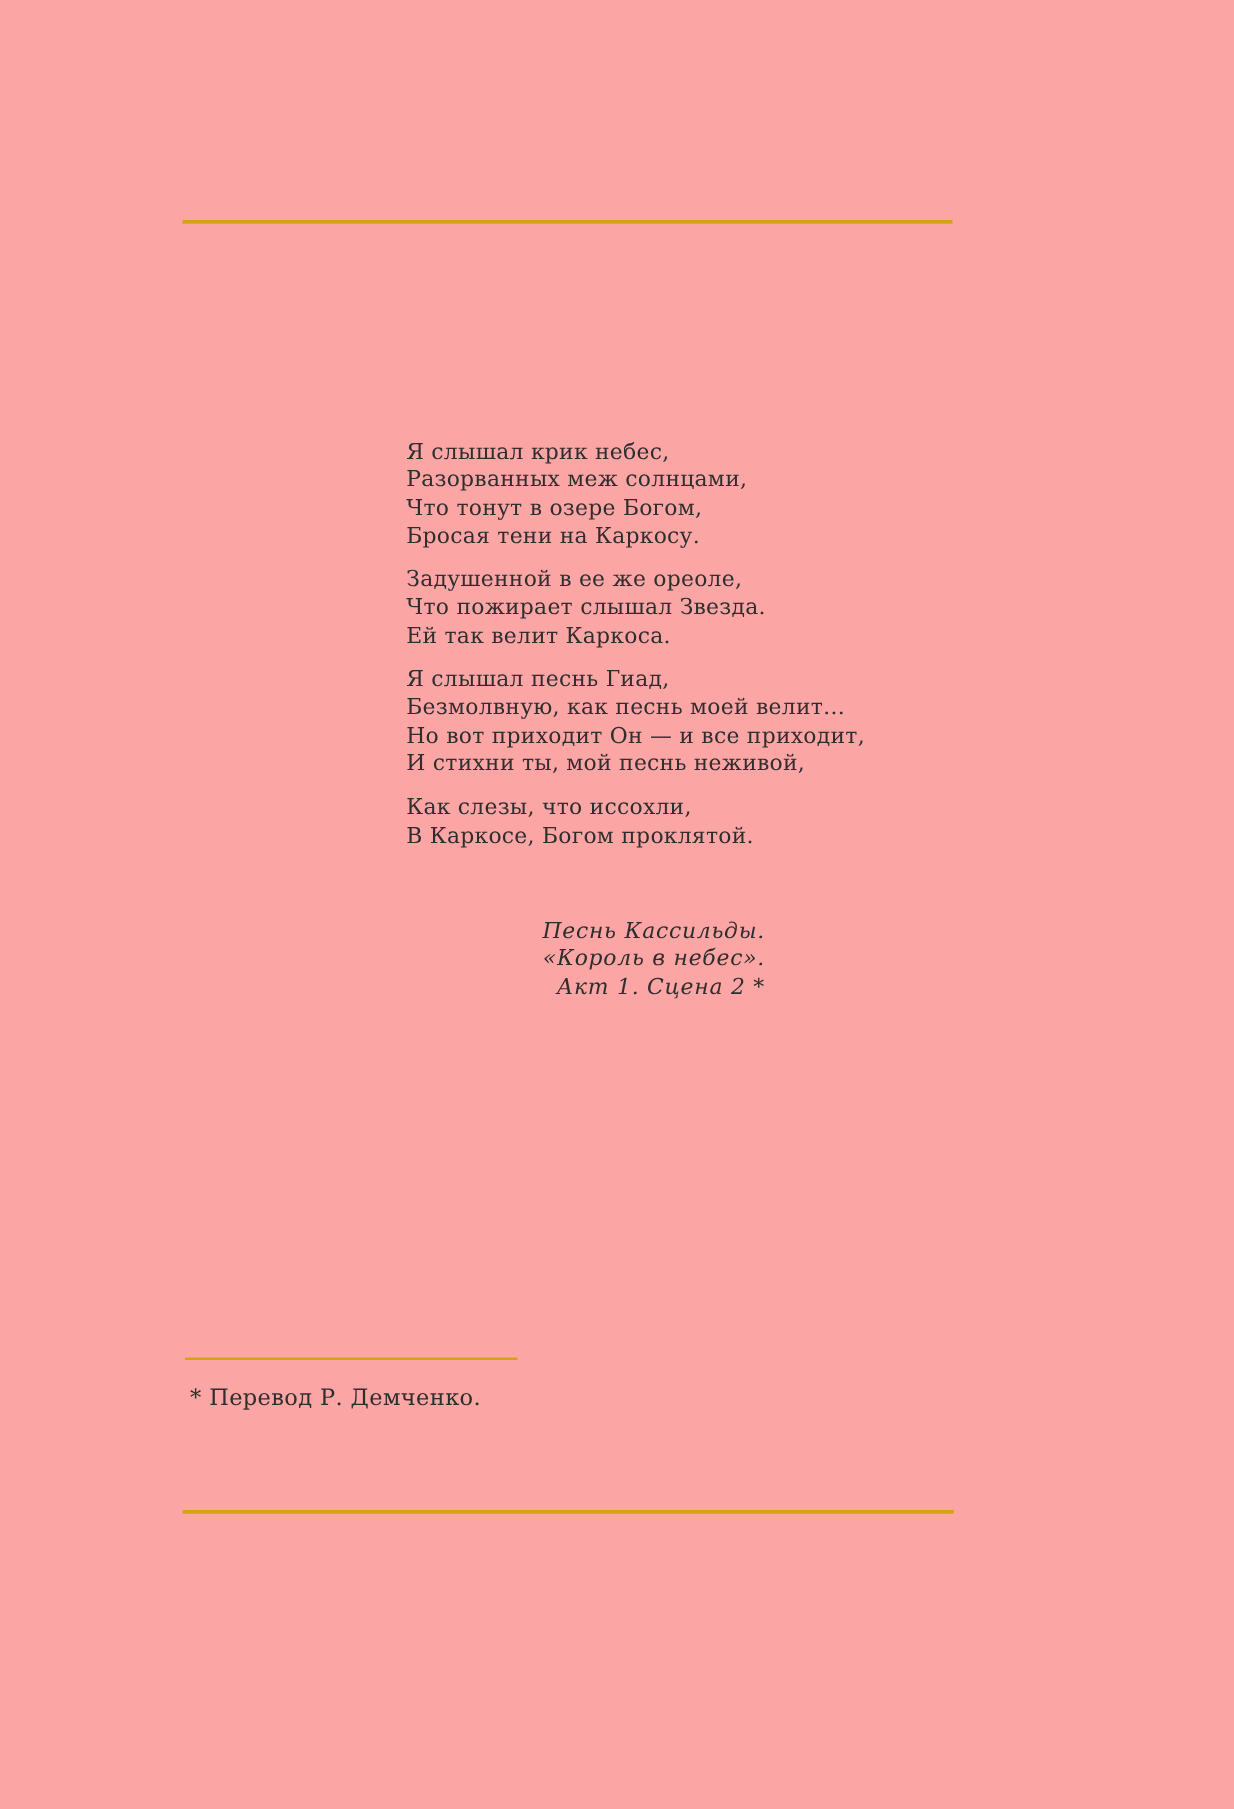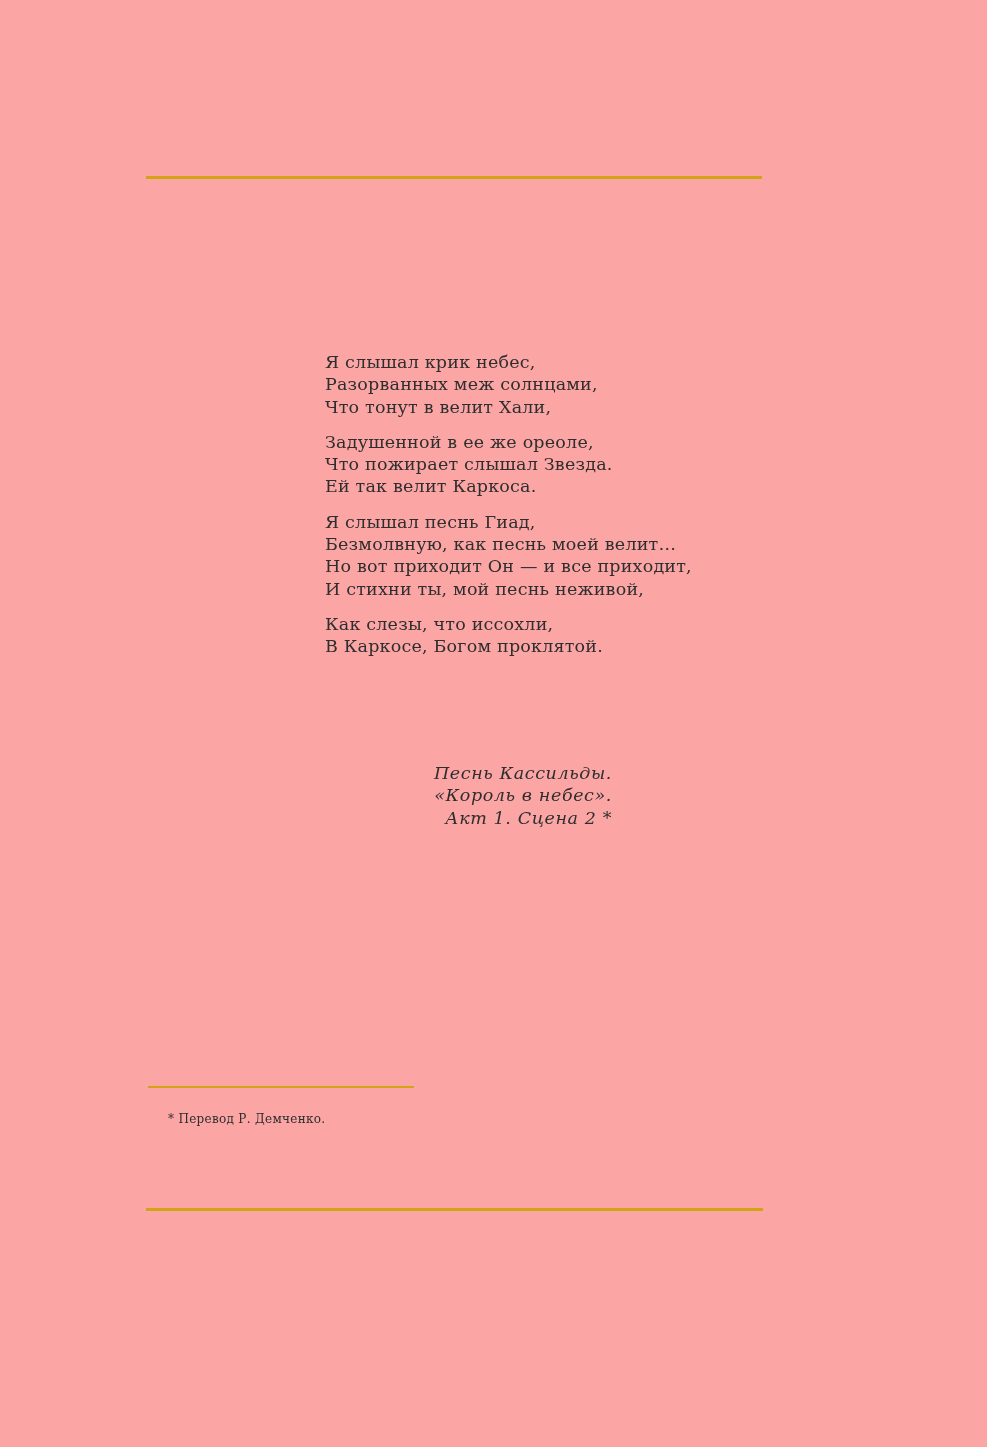--- a/index.html
+++ b/index.html
@@ -40,61 +40,62 @@
     letter-spacing: 0.2px;
   }
   .stanza {
     margin: 0 0 13px 0;
   }
   .poem-line {
     white-space: nowrap;
   }
   .attribution {
     position: absolute;
-    top: 762px;
+    top: 734px;
     right: 375px;
     text-align: right;
     font-style: italic;
     font-size: 17.5px;
     line-height: 22.3px;
     letter-spacing: 0.6px;
   }
   .attr-line {
     white-space: nowrap;
   }
   .footnote-rule {
     position: absolute;
     left: 148px;
     top: 1086px;
     width: 266px;
     height: 2px;
     background: #d2a413;
   }
   .footnote {
     position: absolute;
-    left: 168px;
+    left: 152px;
     top: 1108px;
-    font-size: 12px;
+    font-size: 18px;
     line-height: 22px;
     letter-spacing: 0.3px;
     white-space: nowrap;
   }
 </style>
 </head>
 <body>
 
 <div class="page">
 
   <div class="rule rule-top"></div>
 
   <div class="poem">
     <div class="stanza">
       <div class="poem-line">Я слышал крик небес,</div>
       <div class="poem-line">Разорванных меж солнцами,</div>
-      <div class="poem-line">Что тонут в велит Хали,</div>
+      <div class="poem-line">Что тонут в озере Богом,</div>
+      <div class="poem-line">Бросая тени на Каркосу.</div>
     </div>
     <div class="stanza">
       <div class="poem-line">Задушенной в ее же ореоле,</div>
       <div class="poem-line">Что пожирает слышал Звезда.</div>
       <div class="poem-line">Ей так велит Каркоса.</div>
     </div>
     <div class="stanza">
       <div class="poem-line">Я слышал песнь Гиад,</div>
       <div class="poem-line">Безмолвную, как песнь моей велит…</div>
       <div class="poem-line">Но вот приходит Он — и все приходит,</div>

